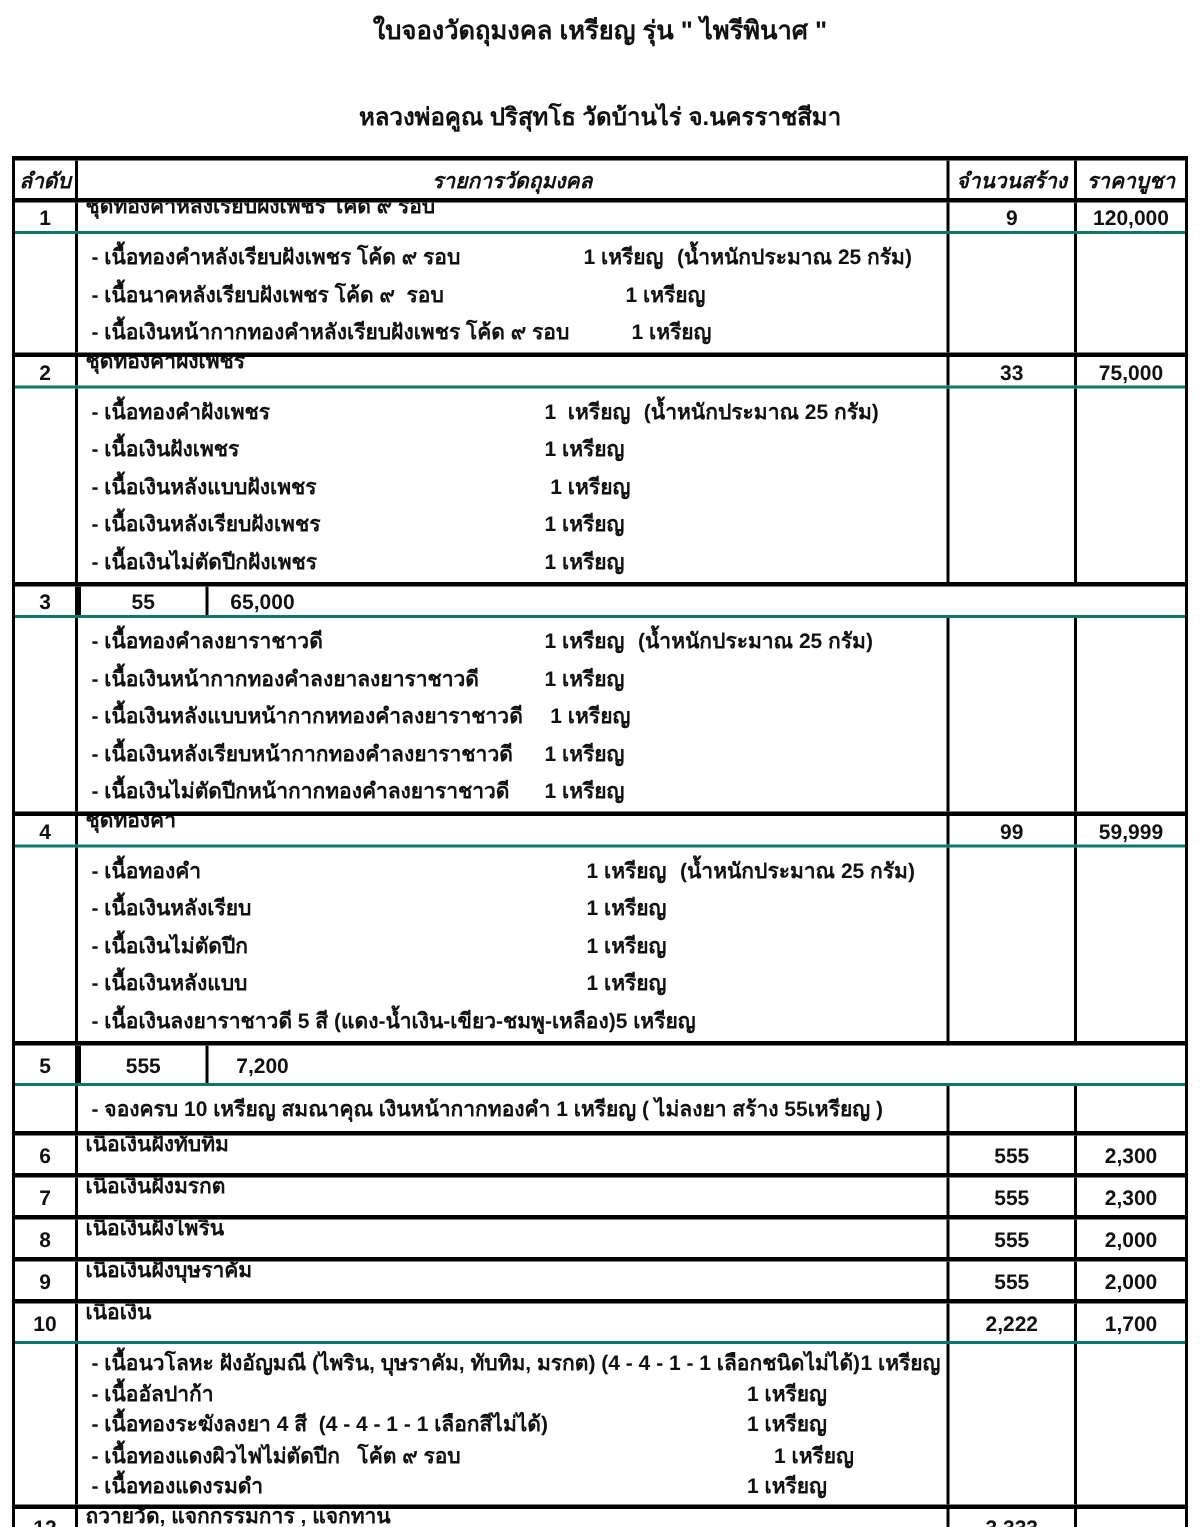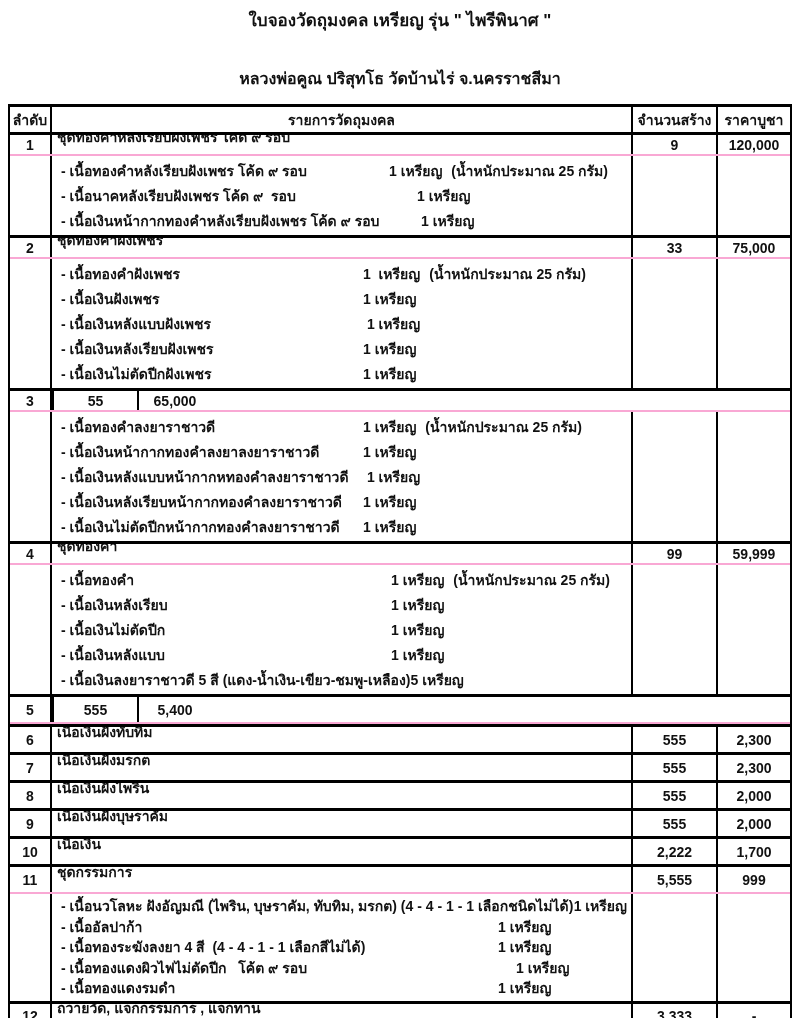--- a/index.html
+++ b/index.html
@@ -14,28 +14,28 @@
   .title1{font-size:17px;line-height:26px;white-space:pre;}
   .title2{font-size:16px;line-height:26px;white-space:pre;margin-top:32px;}
 
   .tbl{
     margin:12px 8px 0 8px;
     border-left:2px solid #000;
     border-right:2px solid #000;
     border-bottom:3px solid #000;
   }
   .row{display:flex;border-top:3px solid #000;}
-  .row.sub{border-top:2px solid #f9a8d4;}
+  .row.sub{border-top:2px solid #0f766e;}
   .c{box-sizing:border-box;display:flex;align-items:center;font-size:14px;}
   .no{flex:0 0 42px;width:42px;border-right:2px solid #000;justify-content:center;}
   .item{flex:1 1 auto;min-width:0;padding:0 4px 16px 5px;white-space:pre;overflow:hidden;}
   .qty{flex:0 0 85px;width:85px;border-left:2px solid #000;justify-content:center;}
   .price{flex:0 0 74px;width:74px;border-left:2px solid #000;justify-content:center;text-align:center;}
 
-  .head .c{height:25px;font-size:14px;justify-content:center;}
+  .head .c{height:25px;font-size:14px;justify-content:center;font-style:italic;}
   .head .item{justify-content:center;padding:0;}
 
   .main .c{height:25px;}
   .main.compact .c{height:19px;}
 
   .sub .item{display:block;padding-top:2px;padding-bottom:2px;}
   .sl{display:flex;align-items:center;height:25px;white-space:pre;padding-left:4px;}
   .lbl{white-space:pre;}
   .q{white-space:pre;}
   .nt{margin-left:9px;white-space:pre;}
@@ -114,24 +114,25 @@
         </div>
         <div class="row sub g4">
           <div class="c no"></div>
           <div class="c item"><div class="sl"><span class="lbl">- เนื้อทองคำ</span><span class="q">1 เหรียญ</span><span class="nt">(น้ำหนักประมาณ 25 กรัม)</span></div><div class="sl"><span class="lbl">- เนื้อเงินหลังเรียบ</span><span class="q">1 เหรียญ</span></div><div class="sl"><span class="lbl">- เนื้อเงินไม่ตัดปีก</span><span class="q">1 เหรียญ</span></div><div class="sl"><span class="lbl">- เนื้อเงินหลังแบบ</span><span class="q">1 เหรียญ</span></div><div class="sl"><span class="lbl">- เนื้อเงินลงยาราชาวดี 5 สี (แดง-น้ำเงิน-เขียว-ชมพู-เหลือง)</span><span class="q">5 เหรียญ</span></div></div>
           <div class="c qty"></div>
           <div class="c price"></div>
         </div>
         <div class="row main">
           <div class="c no">5</div>
           <div class="c qty">555</div>
-          <div class="c price">5,400</div>
+          <div class="c price">7,200</div>
         </div>
         <div class="row sub g5">
           <div class="c no"></div>
+          <div class="c item"><div class="sl"><span class="lbl">- จองครบ 10 เหรียญ สมณาคุณ เงินหน้ากากทองคำ 1 เหรียญ ( ไม่ลงยา สร้าง 55เหรียญ )</span></div></div>
           <div class="c qty"></div>
           <div class="c price"></div>
         </div>
         <div class="row main">
           <div class="c no">6</div>
           <div class="c item">เนื้อเงินฝังทับทิม</div>
           <div class="c qty">555</div>
           <div class="c price">2,300</div>
         </div>
         <div class="row main">
@@ -151,26 +152,20 @@
           <div class="c item">เนื้อเงินฝังบุษราคัม</div>
           <div class="c qty">555</div>
           <div class="c price">2,000</div>
         </div>
         <div class="row main">
           <div class="c no">10</div>
           <div class="c item">เนื้อเงิน</div>
           <div class="c qty">2,222</div>
           <div class="c price">1,700</div>
         </div>
-        <div class="row main">
-          <div class="c no">11</div>
-          <div class="c item">ชุดกรรมการ</div>
-          <div class="c qty">5,555</div>
-          <div class="c price">999</div>
-        </div>
         <div class="row sub g11">
           <div class="c no"></div>
           <div class="c item"><div class="sl"><span class="lbl">- เนื้อนวโลหะ ฝังอัญมณี (ไพริน, บุษราคัม, ทับทิม, มรกต) (4 - 4 - 1 - 1 เลือกชนิดไม่ได้)</span><span class="q"> 1 เหรียญ</span></div><div class="sl"><span class="lbl">- เนื้ออัลปาก้า</span><span class="q">1 เหรียญ</span></div><div class="sl"><span class="lbl">- เนื้อทองระฆังลงยา 4 สี  (4 - 4 - 1 - 1 เลือกสีไม่ได้)</span><span class="q">1 เหรียญ</span></div><div class="sl"><span class="lbl">- เนื้อทองแดงผิวไฟไม่ตัดปีก   โค้ต ๙ รอบ</span><span class="q">1 เหรียญ</span></div><div class="sl"><span class="lbl">- เนื้อทองแดงรมดำ</span><span class="q">1 เหรียญ</span></div></div>
           <div class="c qty"></div>
           <div class="c price"></div>
         </div>
         <div class="row main">
           <div class="c no">12</div>
           <div class="c item">ถวายวัด, แจกกรรมการ , แจกทาน</div>
           <div class="c qty">3,333</div>

